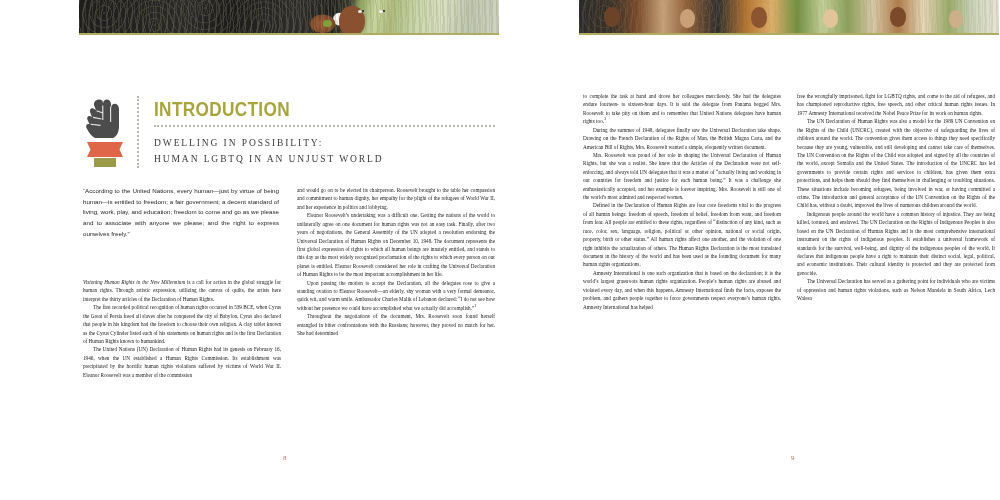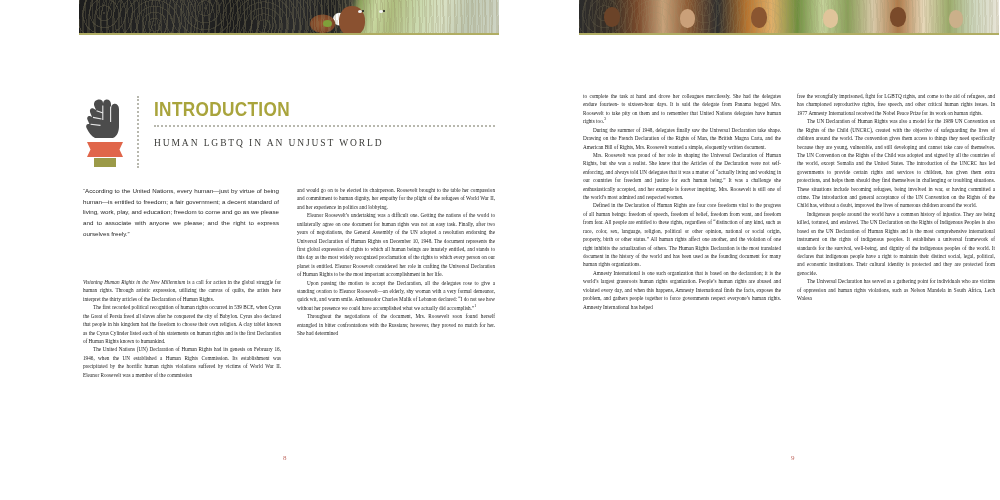--- a/index.html
+++ b/index.html
@@ -217,20 +217,21 @@
             <path d="M19.8 9.5 L19.8 24" stroke="#e9e9e9" stroke-width="1.1" fill="none"></path>
             <path d="M4 46 L40 46 L36.5 53.5 L40 61 L4 61 L7.5 53.5 Z" fill="#e0664a"></path>
             <rect x="11" y="62" width="22" height="9" fill="#9b9a48"></rect>
           </g>
         </svg>
       </div>
       <div class="divider-dotted-v"></div>
       <div class="head-text">
         <div class="kicker">INTRODUCTION</div>
         <div class="dotted-h"></div>
+        <div class="subtitle">DWELLING IN POSSIBILITY:</div>
         <div class="subtitle">HUMAN LGBTQ IN AN UNJUST WORLD</div>
       </div>
     </div>
 
     <div class="pullquote">“According to the United Nations, every human—just by virtue of being human—is entitled to freedom; a fair government; a decent standard of living, work, play, and education; freedom to come and go as we please and to associate with anyone we please; and the right to express ourselves freely.”</div>
 
     <div class="cols">
       <div class="col offset-body">
         <p class="first ital-lead"><em>Visioning Human Rights in the New Millennium</em><span id="lp-c1-p0"> is a call for action in the global struggle for human rights. Through artistic expression, utilizing the canvas of quilts, the artists here interpret the thirty articles of the Declaration of Human Rights.</span></p>
         <p>The first recorded political recognition of human rights occurred in 539 BCE, when Cyrus the Great of Persia freed all slaves after he conquered the city of Babylon. Cyrus also declared that people in his kingdom had the freedom to choose their own religion. A clay tablet known as the Cyrus Cylinder listed each of his statements on human rights and is the first Declaration of Human Rights known to humankind.</p>

